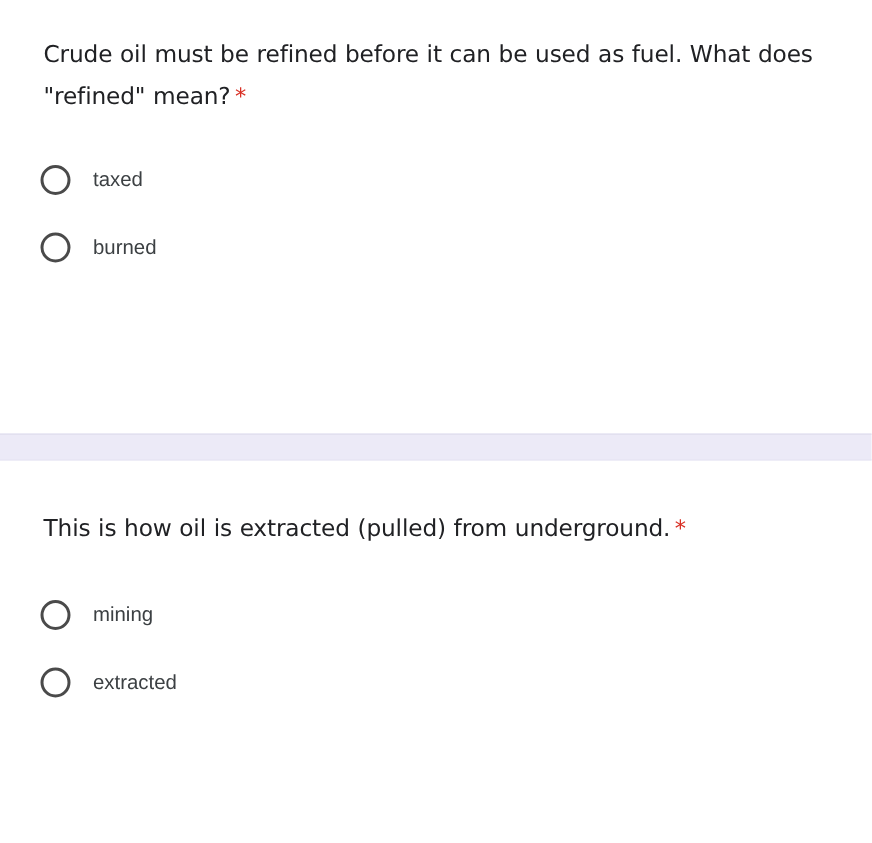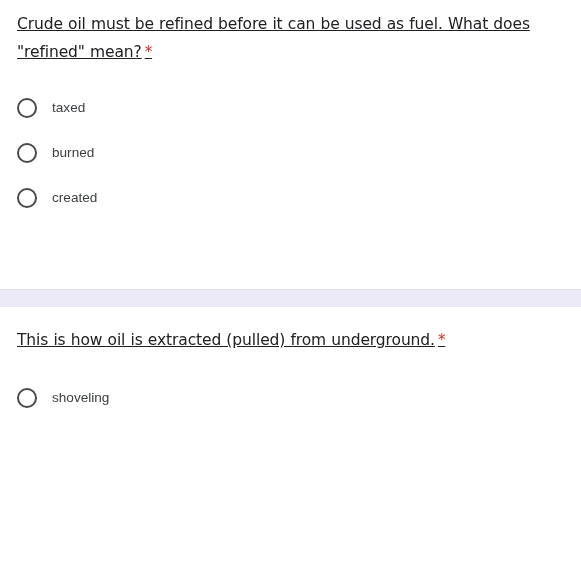--- a/index.html
+++ b/index.html
@@ -24,30 +24,29 @@
   
   .question-block {
     position: absolute;
     left: 0;
     width: 581px;
   }
   #question-block-1 { top: 0; }
   #question-block-2 { top: 307px; }
 
   .question-title {
-    margin: 0;
+    margin: 12px;
     padding: 0 18px 0 17px;
     font-family: "DejaVu Sans", sans-serif;
     font-size: 15.5px;
     line-height: 28px;
     font-weight: 400;
     color: #202124;
     letter-spacing: -0.1px;
     word-spacing: 0.3px;
-    text-decoration: underline;
   }
   #question-block-1 .question-title { padding-top: 10px; }
   #question-block-2 .question-title { padding-top: 19px; }
 
   .required-asterisk {
     color: #d93025;
     font-size: 15px;
     margin-left: 3px;
   }
 
@@ -57,21 +56,21 @@
     margin: 0;
     padding: 0;
   }
   #question-block-1 .options-list { margin-top: 19px; }
   #question-block-2 .options-list { margin-top: 21px; }
 
   .option-row {
     display: flex;
     align-items: center;
     height: 45px;
-    padding-left: 17px;
+    padding-left: 27px;
     box-sizing: border-box;
   }
   .radio-circle {
     width: 20px;
     height: 20px;
     border: 2px solid #4a4a4a;
     border-radius: 50%;
     box-sizing: border-box;
     flex: 0 0 auto;
     background: #ffffff;
@@ -108,33 +107,33 @@
 
     <ul class="options-list">
       <li class="option-row">
         <span class="radio-circle"></span>
         <span class="option-label">taxed</span>
       </li>
       <li class="option-row">
         <span class="radio-circle"></span>
         <span class="option-label">burned</span>
       </li>
-      <li class="option-row">
-        <span class="radio-circle"></span>
-        <span class="option-label">created</span>
-      </li>
     </ul>
   </section>
 
   <div class="section-separator"></div>
 
   <section class="question-block" id="question-block-2">
     <h2 class="question-title"><span>This is how oil is extracted (pulled) from underground.</span><span class="required-asterisk">*</span></h2>
 
     <ul class="options-list">
       <li class="option-row">
         <span class="radio-circle"></span>
-        <span class="option-label">shoveling</span>
+        <span class="option-label">mining</span>
+      </li>
+      <li class="option-row">
+        <span class="radio-circle"></span>
+        <span class="option-label">extracted</span>
       </li>
     </ul>
   </section>
 
 </div>
 
 </body></html>

